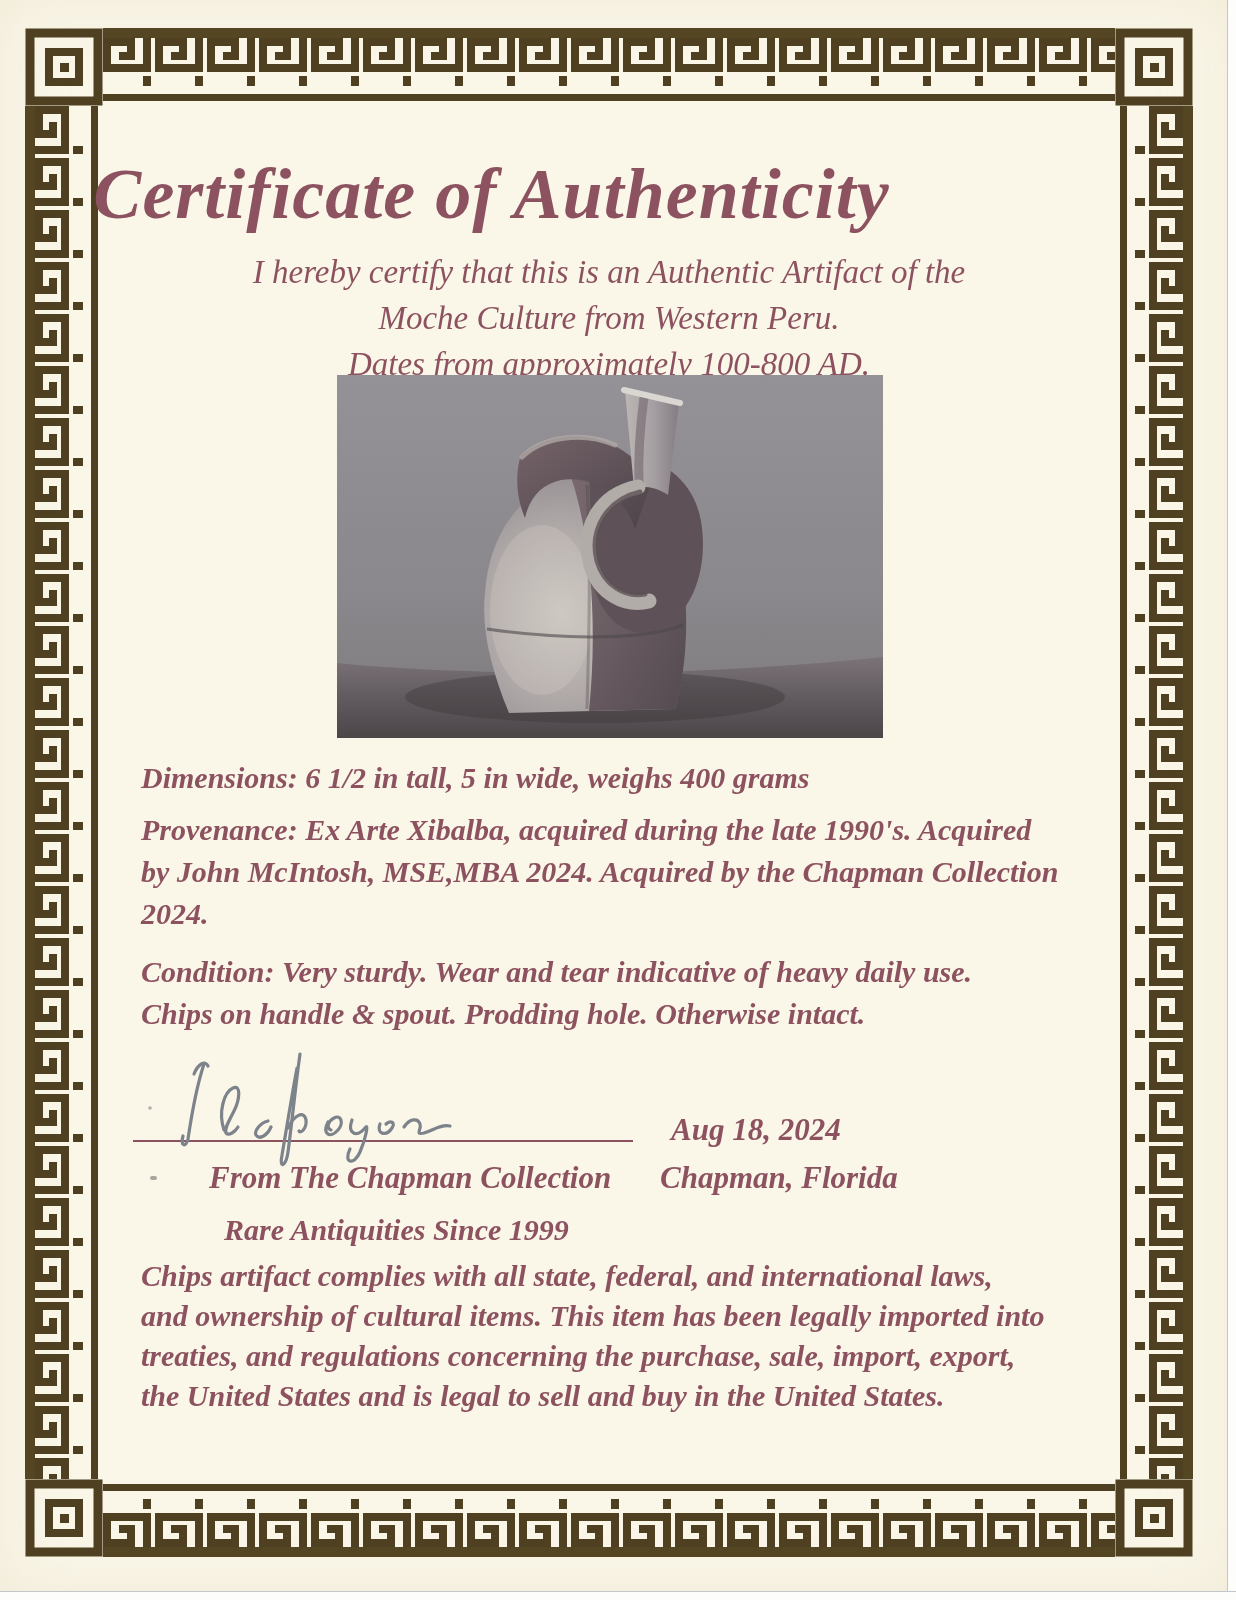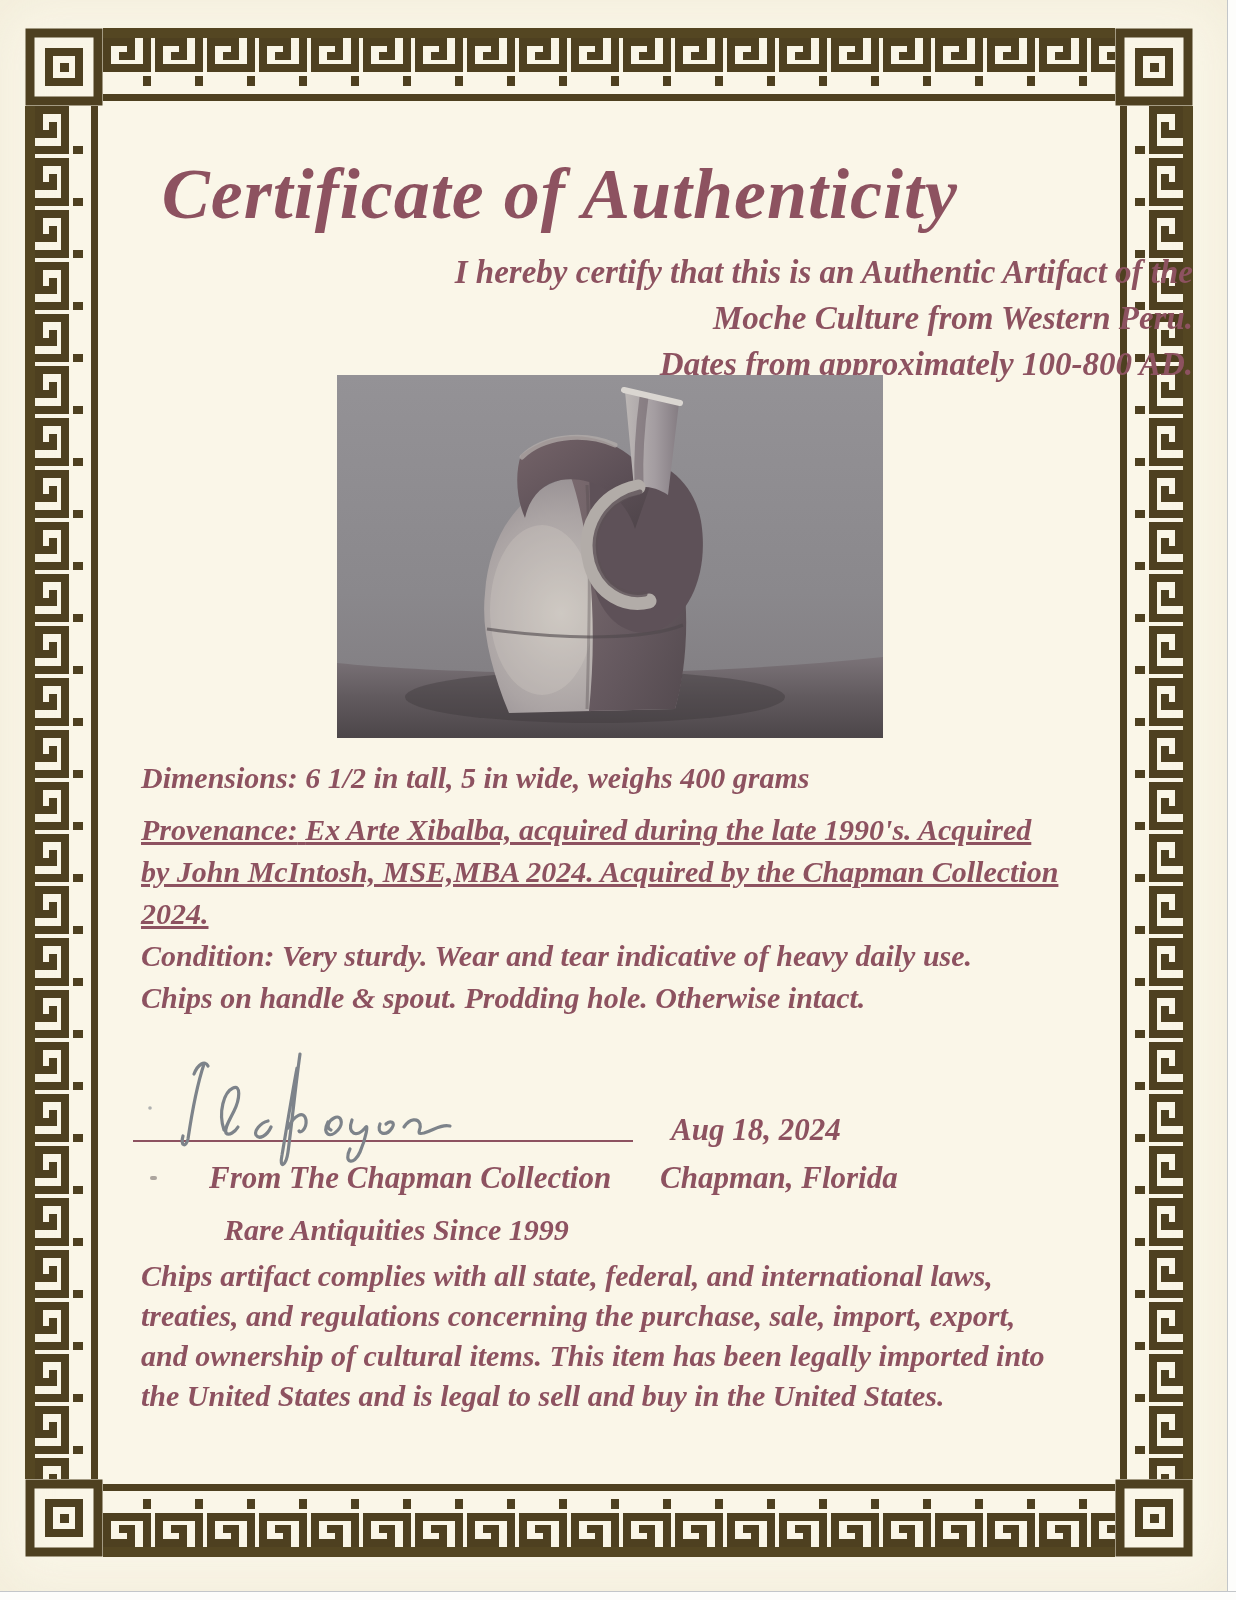--- a/index.html
+++ b/index.html
@@ -23,30 +23,30 @@
   .corner.tl{left:0;top:0;} .corner.tr{right:0;top:0;}
   .corner.bl{left:0;bottom:0;} .corner.br{right:0;bottom:0;}
   .band-top{position:absolute;left:78px;top:0;}
   .band-bottom{position:absolute;left:78px;bottom:0;transform:scaleY(-1);}
   .band-left{position:absolute;left:0;top:78px;}
   .band-right{position:absolute;right:0;top:78px;transform:scaleX(-1);}
 
   
   .ink{color:#8d5260;font-style:italic;}
   .title{
-    position:absolute;left:0;top:129px;width:933px;text-align:right;
+    position:absolute;left:0;top:129px;width:933px;text-align:center;
     font-size:72px;font-weight:700;letter-spacing:1px;line-height:1.05;
   }
-  .intro{position:absolute;left:0;top:221px;width:1168px;text-align:right;
-    font-size:33px;font-weight:700;line-height:46px;}
+  .intro{position:absolute;left:0;top:221px;width:1168px;text-align:center;
+    font-size:33px;font-weight:400;line-height:46px;}
   .photo-wrap{position:absolute;left:337px;top:375px;width:546px;height:363px;}
   .details{position:absolute;left:141px;top:757px;width:948px;
     font-size:30px;font-weight:700;line-height:42px;}
   .details .para{margin:0 0 10px 0;}
-  .details .para.prov{margin-bottom:0;text-decoration:underline;}
+  .details .para.prov{margin-bottom:16px;}
   .plabel{font-weight:700;}
   .ptext{font-weight:600;}
 
   .sig-line{position:absolute;left:133px;top:1140px;width:500px;height:0;
     border-top:2px solid #8d5260;}
   .sig-svg{position:absolute;left:128px;top:1042px;}
   .date-text{position:absolute;left:663px;top:1112px;font-size:31px;font-weight:700;margin-left:8px;}
   .org-name{position:absolute;left:209px;top:1160px;font-size:31px;font-weight:700;}
   .org-loc{position:absolute;left:660px;top:1160px;font-size:31px;font-weight:700;}
   .org-tag{position:absolute;left:208px;top:1213px;font-size:30px;font-weight:700;margin-left:16px;}
@@ -224,16 +224,16 @@
   </g>
 </svg>
 <div class="date-text ink">Aug 18, 2024</div>
 <div class="org-name ink">From The Chapman Collection</div>
 <div class="org-loc ink">Chapman, Florida</div>
 <div class="org-tag ink">Rare Antiquities Since 1999</div>
 <div class="stray-dot"></div>
 
 <div class="legal ink">
   <div>Chips artifact complies with all state, federal, and international laws,</div>
+  <div>and ownership of cultural items. This item has been legally imported into</div>
   <div>treaties, and regulations concerning the purchase, sale, import, export,</div>
-  <div>and ownership of cultural items. This item has been legally imported into</div>
   <div>the United States and is legal to sell and buy in the United States.</div>
 </div>
 
 </body></html>

